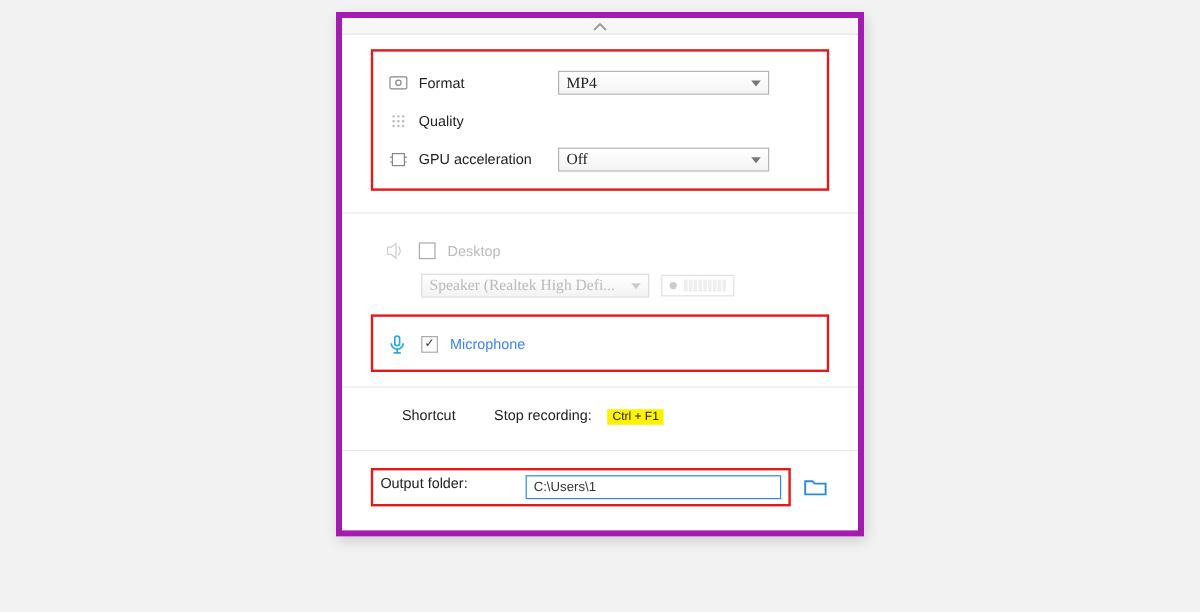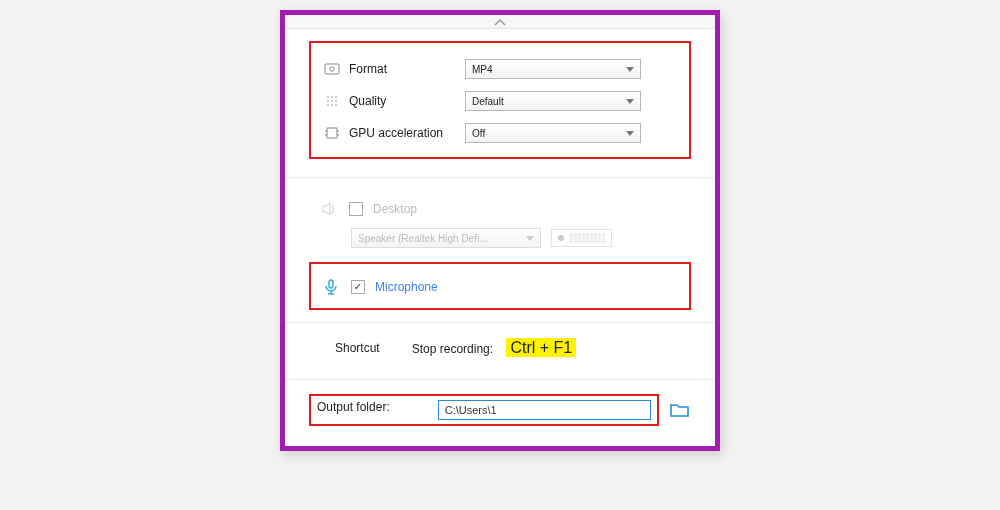--- a/index.html
+++ b/index.html
@@ -74,22 +74,23 @@
   .dropdown {
     flex: 0 0 176px;
     height: 20px;
     border: 1px solid #b5b5b5;
     background: linear-gradient(#fff,#f3f3f3);
     display: flex;
     align-items: center;
     padding: 0 6px;
     position: relative;
     cursor: pointer;
-    font-size: 10px;
+    font-size: 13px;
     color: #222;
+    font-family: Liberation Serif, serif;
   }
   .dropdown .dd-arrow {
     margin-left: auto;
     width: 0; height: 0;
     border-left: 4px solid transparent;
     border-right: 4px solid transparent;
     border-top: 5px solid #777;
   }
 
   
@@ -140,21 +141,21 @@
 
   
   .shortcut-row {
     display:flex; align-items:center; gap: 32px;
     font-size: 12px;
     color:#222;
   }
   .hotkey {
     background: #fff200;
     padding: 1px 4px;
-    font-size: 16px;
+    font-size: 10px;
   }
 
   
   .output-section { padding: 14px 24px 20px 24px; }
   .output-inner {
     display:flex; align-items:center; gap:10px;
   }
   .output-inner .highlight-box {
     padding: 4px 6px;
     display:flex; gap:6px;
@@ -214,24 +215,20 @@
               <circle cx="12" cy="4" r="1" fill="#bbb"></circle>
               <circle cx="4" cy="8" r="1" fill="#bbb"></circle>
               <circle cx="8" cy="8" r="1" fill="#bbb"></circle>
               <circle cx="12" cy="8" r="1" fill="#bbb"></circle>
               <circle cx="4" cy="12" r="1" fill="#bbb"></circle>
               <circle cx="8" cy="12" r="1" fill="#bbb"></circle>
               <circle cx="12" cy="12" r="1" fill="#bbb"></circle>
             </svg>
         </div>
         <div class="row-label">Quality</div>
-        <div class="dropdown">
-          <span>Default</span>
-          <span class="dd-arrow"></span>
-        </div>
       </div>
 
 
       <div class="row">
         <div class="row-icon">
           <svg width="16" height="16" viewBox="0 0 16 16">
               <rect x="3" y="3" width="10" height="10" fill="none" stroke="#888"></rect>
               <line x1="1" y1="6" x2="3" y2="6" stroke="#888"></line>
               <line x1="1" y1="10" x2="3" y2="10" stroke="#888"></line>
               <line x1="13" y1="6" x2="15" y2="6" stroke="#888"></line>

